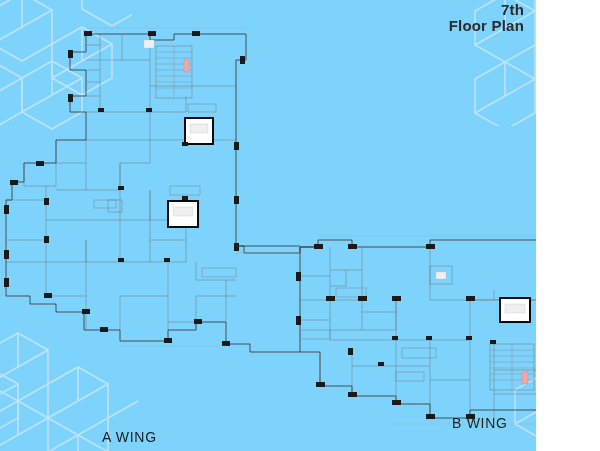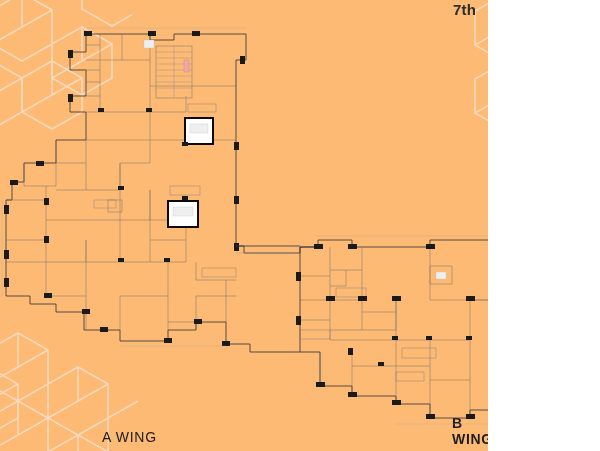--- a/index.html
+++ b/index.html
@@ -1,38 +1,38 @@
 <!DOCTYPE html>
 <html><head>
 <meta charset="utf-8">
 <style>
   html,body{margin:0;padding:0;background:#ffffff;}
   body{width:600px;height:451px;position:relative;overflow:hidden;
        font-family:"Liberation Sans", sans-serif;}
 
-  #page{position:absolute;left:0;top:0;width:488px;height:451px;background:#fdba74;overflow:hidden;}
+  #page{position:absolute;left:0;top:0;width:536px;height:451px;background:#7dd3fc;overflow:hidden;}
 
   
   .wm{position:absolute;opacity:.55;pointer-events:none;}
   .wm svg{display:block;}
   #wm-tl{left:-18px;top:-20px;}
   #wm-bl{left:-22px;top:330px;}
   #wm-tr{left:470px;top:-24px;}
   #wm-br{left:505px;top:360px;}
 
   
   #title{position:absolute;right:12px;top:2px;text-align:right;
          color:#2c2c2c;font-weight:bold;line-height:1.08;}
   #title .l1{font-size:15px;display:block;letter-spacing:.2px;}
   #title .l2{font-size:15px;display:block;letter-spacing:.2px;}
 
   
   .wing{position:absolute;font-size:14px;color:#1d1d1d;letter-spacing:.7px;font-weight:500;}
   #wingA{left:102px;top:429px;}
-  #wingB{left:452px;top:415px;font-weight:bold;}
+  #wingB{left:452px;top:415px;}
 
   
   #plan{position:absolute;left:0;top:0;width:600px;height:451px;}
   #plan svg{display:block;}
 
   .pw{fill:none;stroke:#3a3a3a;stroke-width:.85;}      
   .tw{fill:none;stroke:#6e6e6e;stroke-width:.45;}      
   .hw{fill:none;stroke:#9a9a9a;stroke-width:.35;}      
   .dim{fill:none;stroke:#a8a8a8;stroke-width:.3;}      
   .col{fill:#1a1a1a;}                                   
@@ -102,20 +102,21 @@
       <g stroke="#f1f1f4" stroke-width="1.6" fill="none">
         <path d="M10 30 L40 13 L70 30 L70 64 L40 81 L10 64 Z"></path>
         <path d="M40 13 L40 47 M40 47 L10 64 M40 47 L70 30"></path>
         <path d="M70 64 L100 47 L130 64 L130 98 L100 115 L70 98 Z"></path>
       </g>
     </svg>
   </div>
 
   <div id="title">
     <span class="l1">7th</span>
+    <span class="l2">Floor Plan</span>
   </div>
 
   <div class="wing" id="wingA">A WING</div>
   <div class="wing" id="wingB">B WING</div>
 
   <div id="plan">
   <svg width="600" height="451" viewBox="0 0 600 451">
 
     <g>
 

